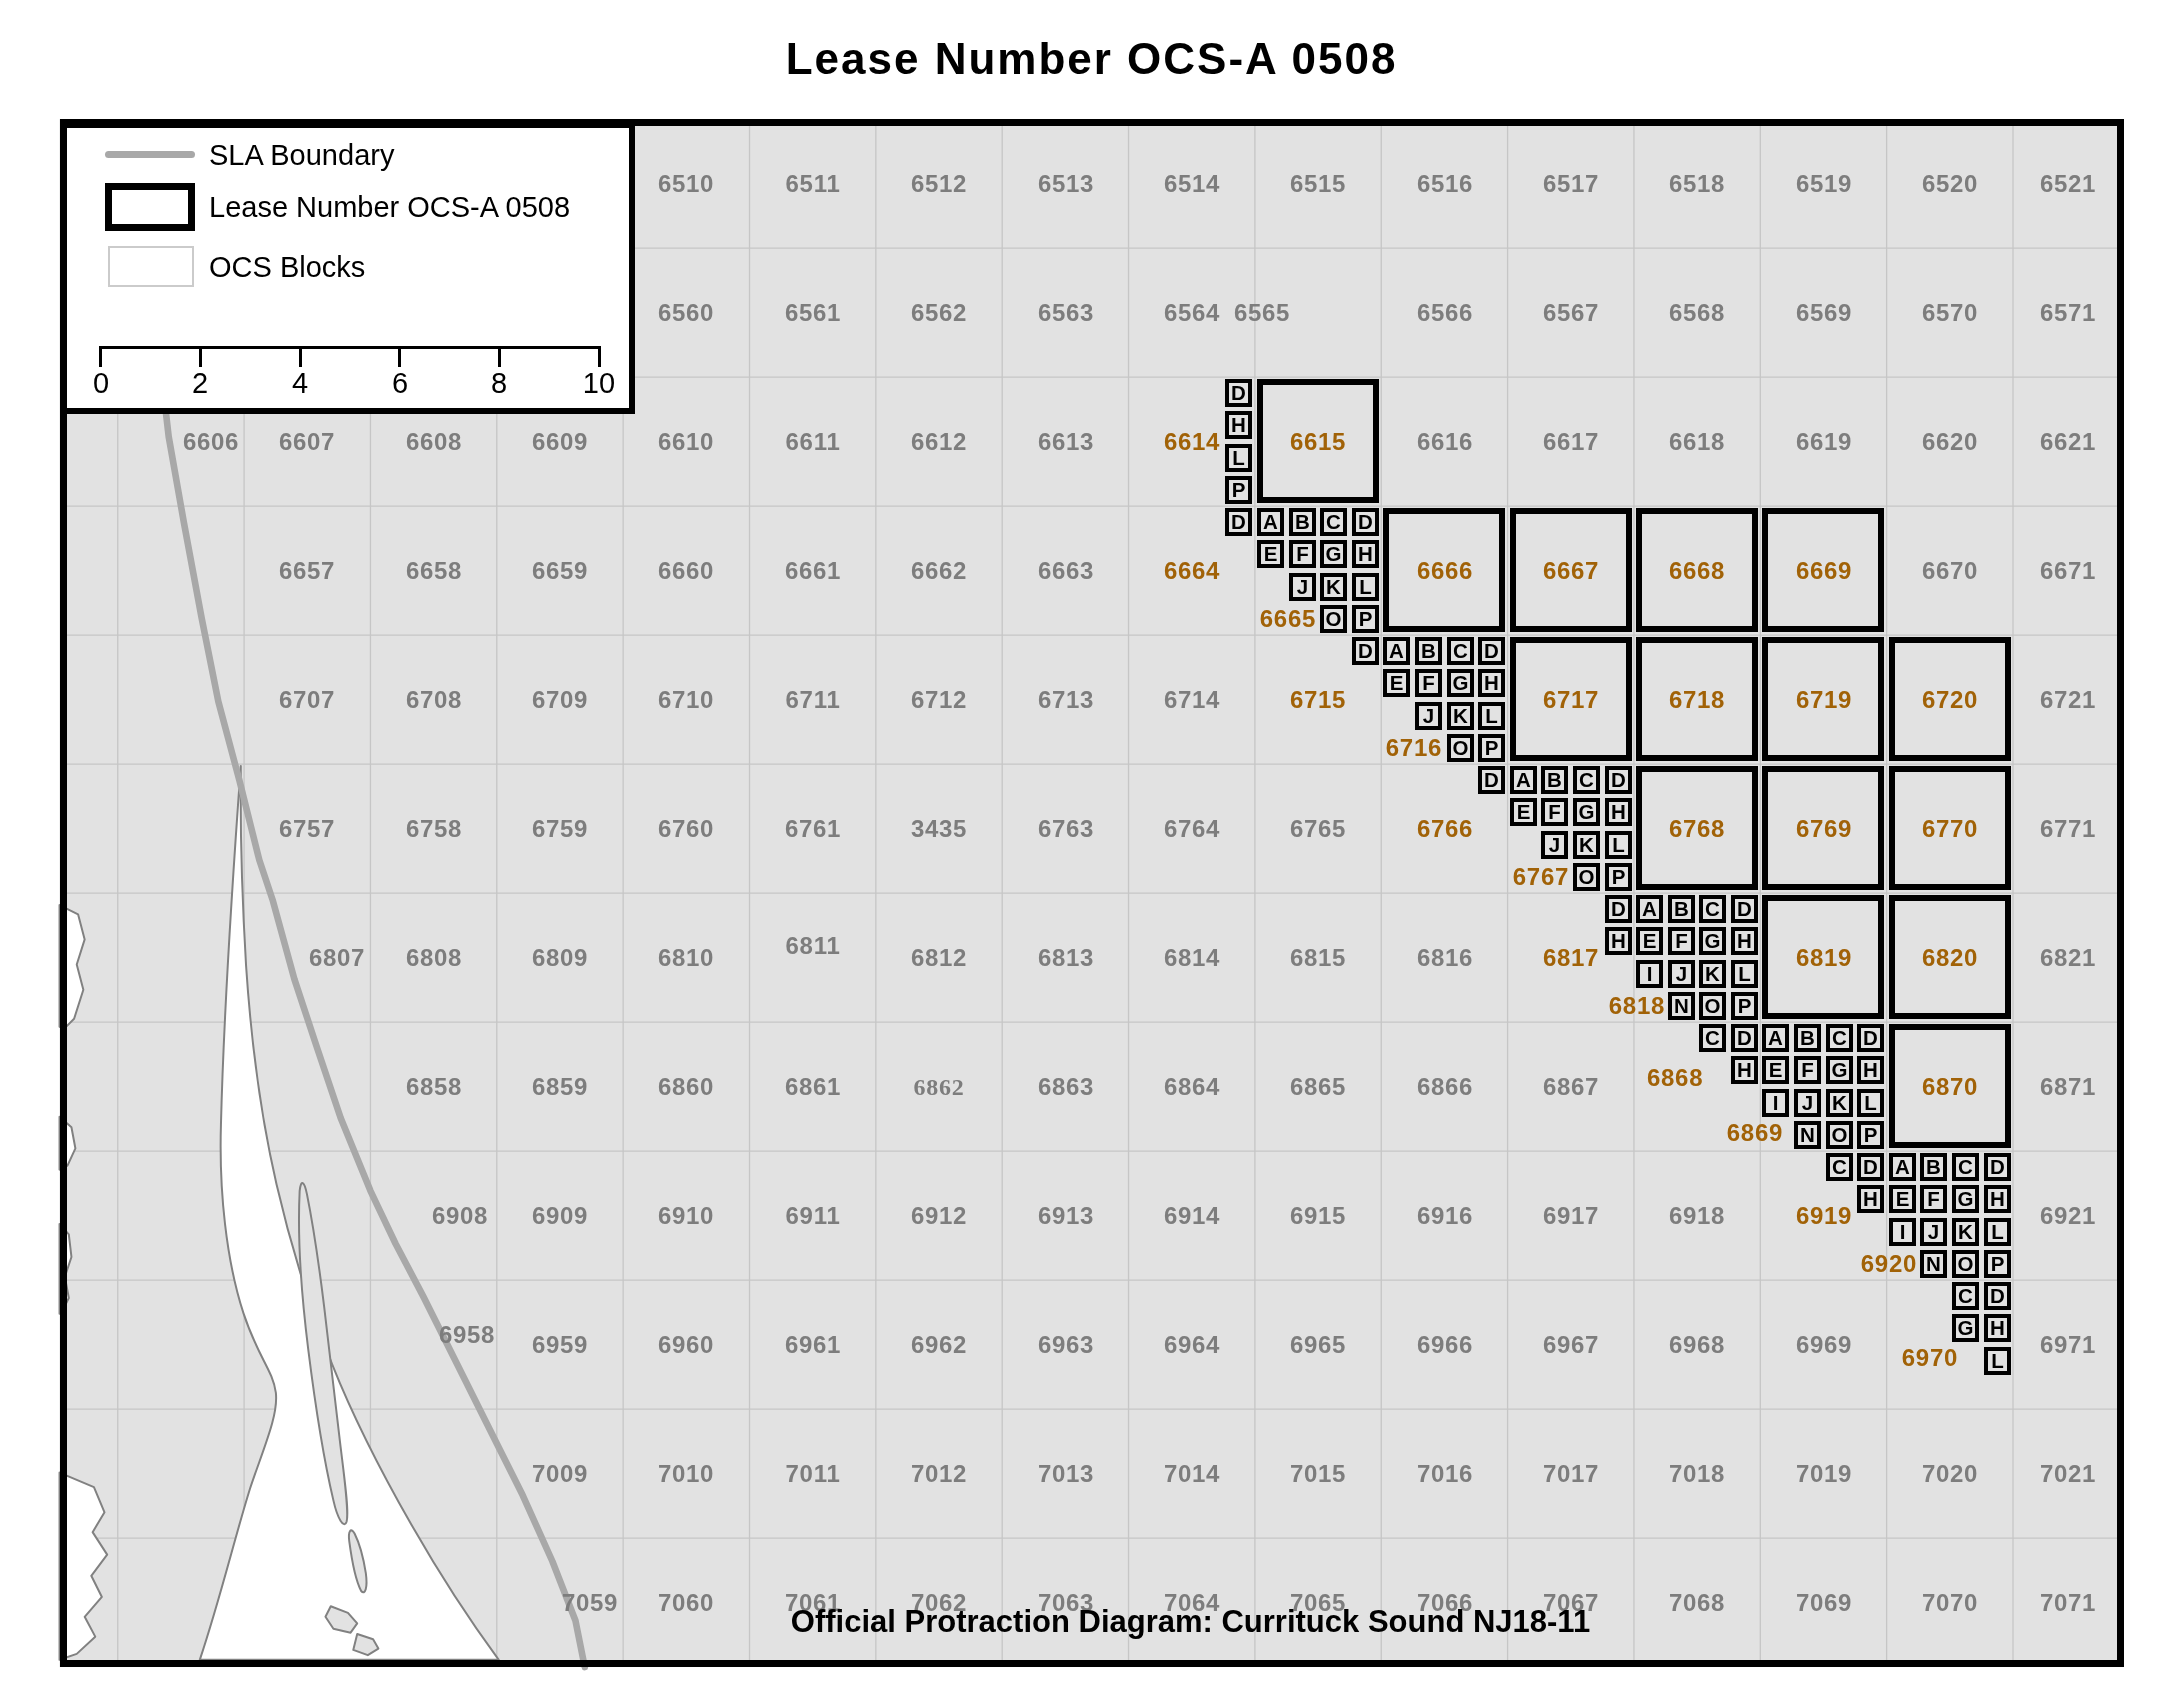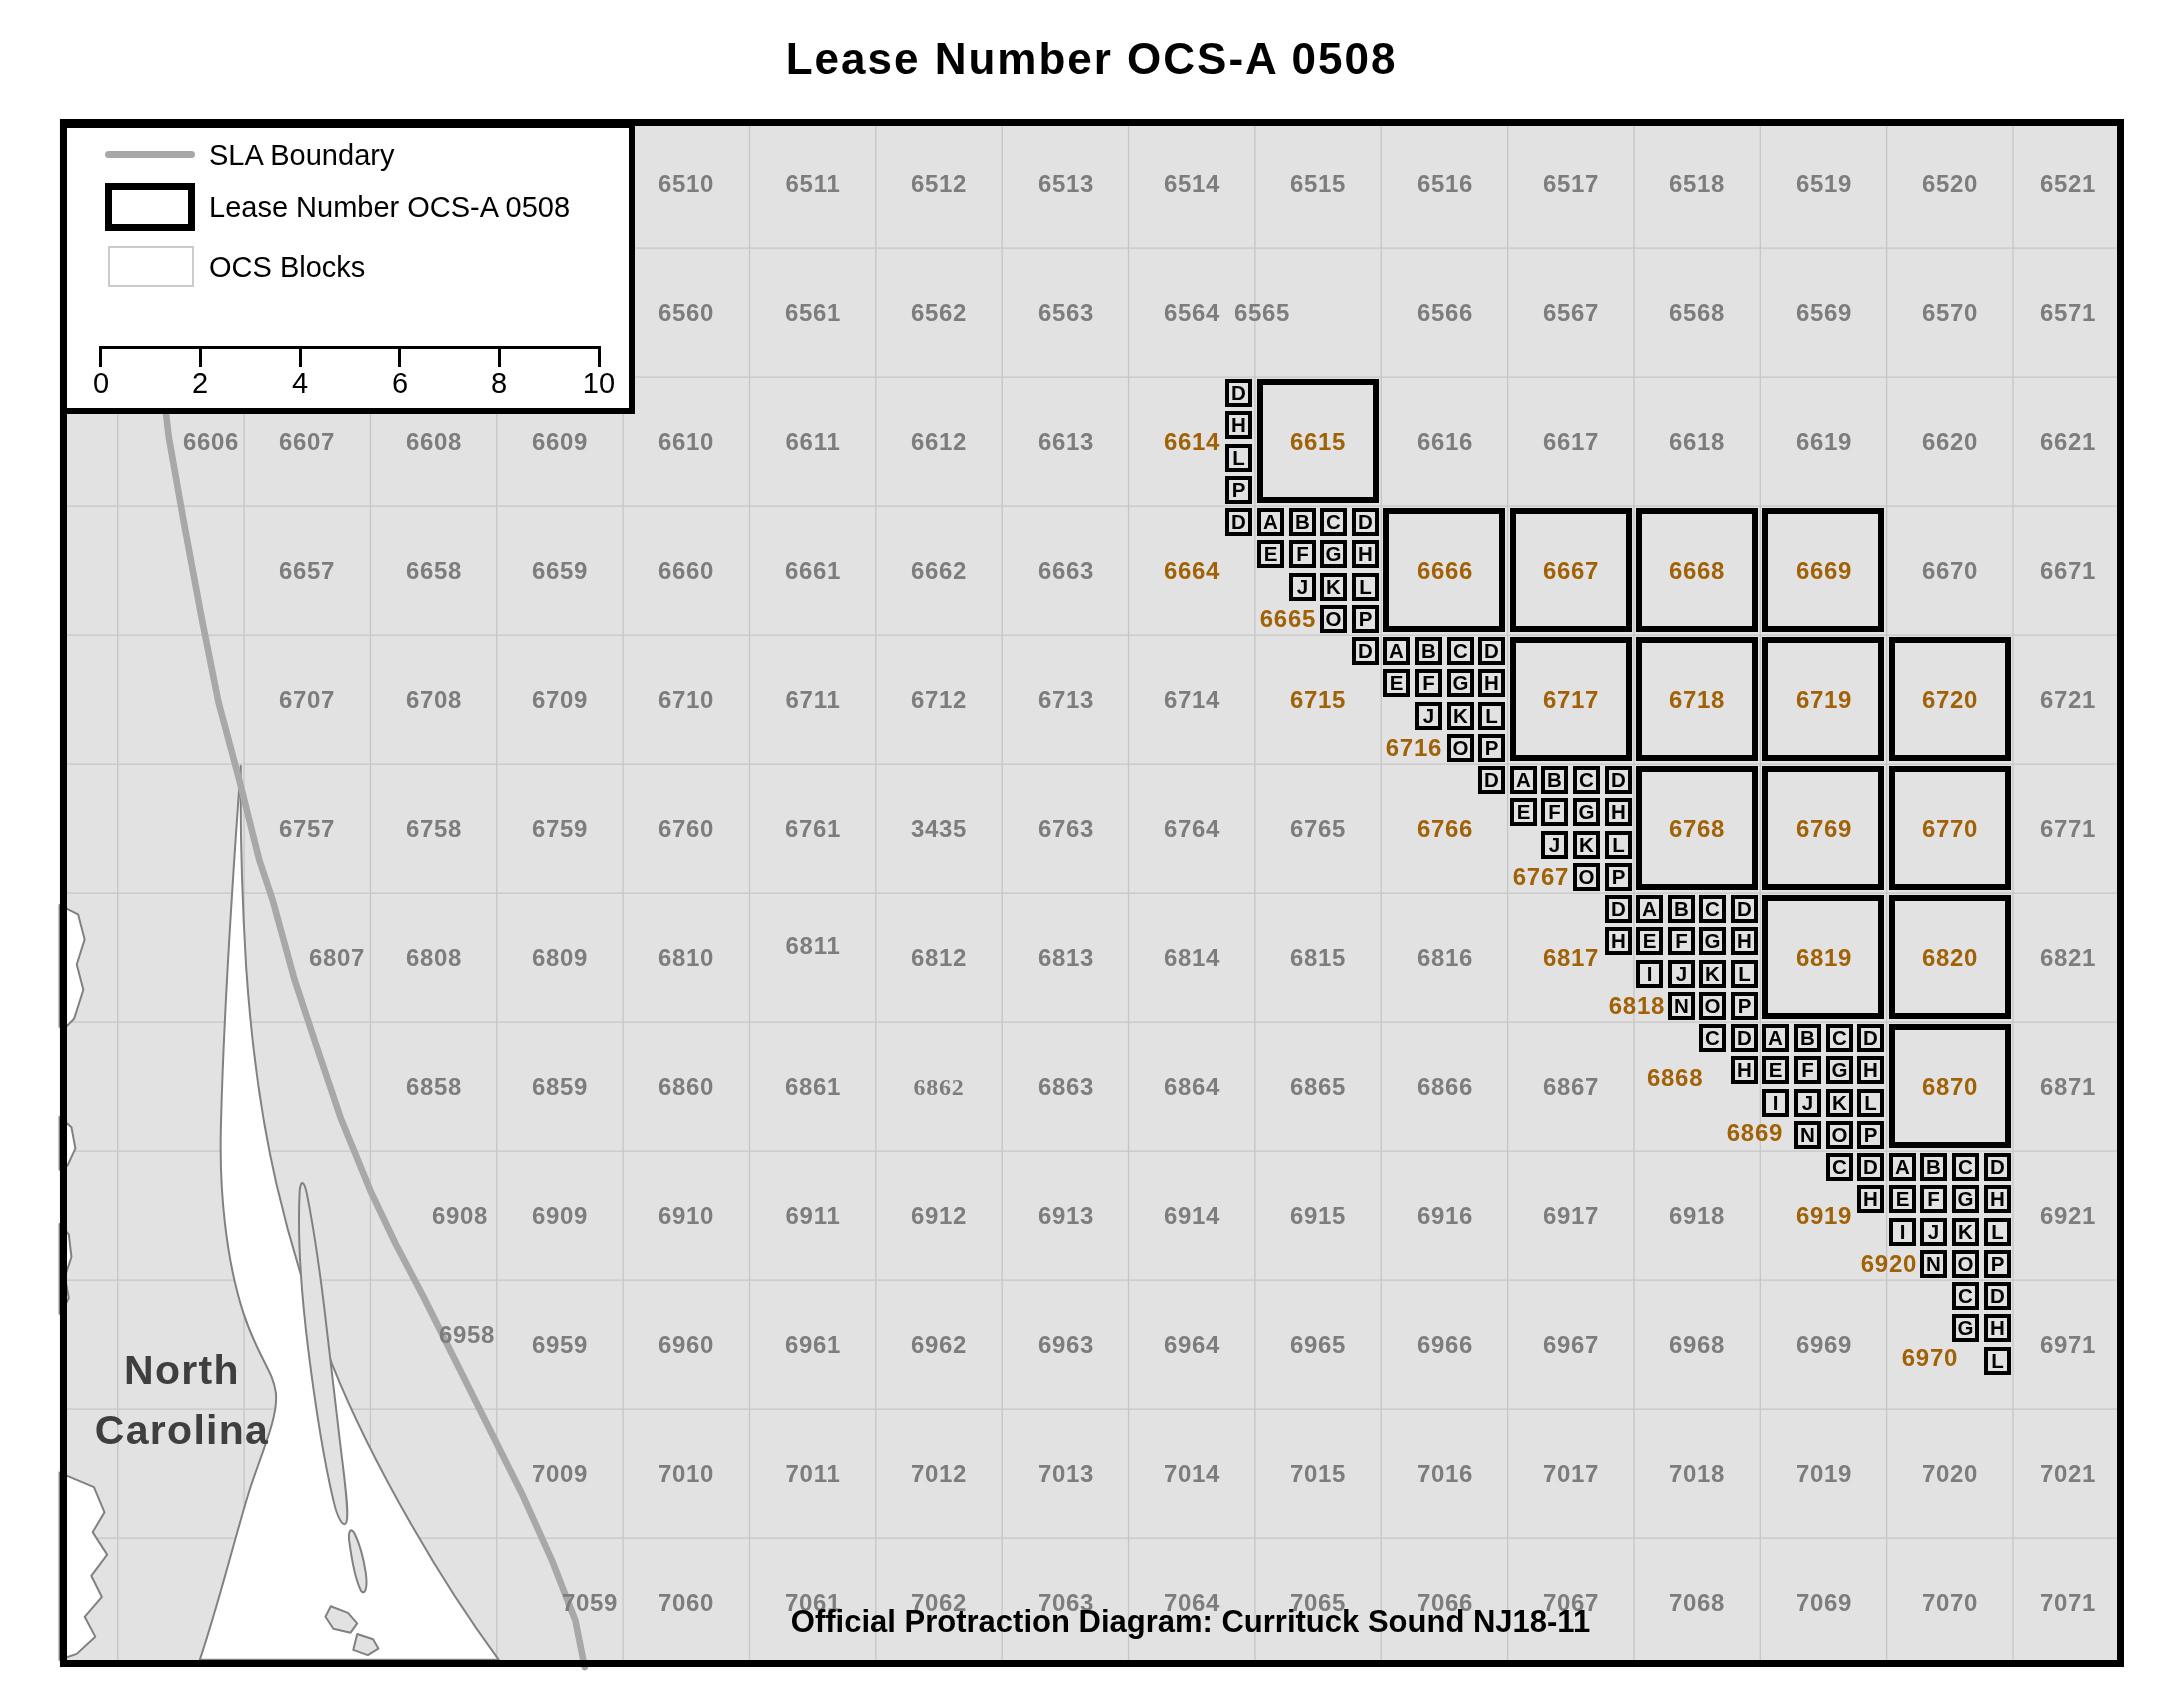--- a/index.html
+++ b/index.html
@@ -94,24 +94,20 @@
       <path style="fill:var(--water)" d="M 90 1688 L 108 1704 114 1736 102 1762 90 1768 Z"></path>
       <path style="fill:var(--water)" d="M 90 1850 L 104 1866 108 1900 98 1930 104 1962 92 1986 90 1986 Z"></path>
       <path style="fill:var(--water)" d="M 90 2226 L 142 2248 158 2286 140 2316 162 2350 138 2382 154 2414
            128 2444 144 2474 116 2500 90 2509 Z"></path>
     </g>
     <path style="fill:none;stroke:var(--sla);stroke-width:10;stroke-linejoin:round;stroke-linecap:round" d="M 243 556 L 255 660 278 790 305 935 330 1060 362 1180 392 1300 412 1360
          445 1480 478 1580 515 1690 560 1800 598 1880 640 1960 690 2060 740 2160
          790 2260 835 2360 870 2450 884 2520"></path>
   </svg>
 
-  <div id="nc-label">
-    <div>North</div>
-    <div>Carolina</div>
-  </div>
 
   <div id="block-labels">
       <span class="bnum gray" style="left: 686px; top: 184px;">6510</span>
       <span class="bnum gray" style="left: 813px; top: 184px;">6511</span>
       <span class="bnum gray" style="left: 939px; top: 184px;">6512</span>
       <span class="bnum gray" style="left: 1066px; top: 184px;">6513</span>
       <span class="bnum gray" style="left: 1192px; top: 184px;">6514</span>
       <span class="bnum gray" style="left: 1318px; top: 184px;">6515</span>
       <span class="bnum gray" style="left: 1445px; top: 184px;">6516</span>
       <span class="bnum gray" style="left: 1571px; top: 184px;">6517</span>

